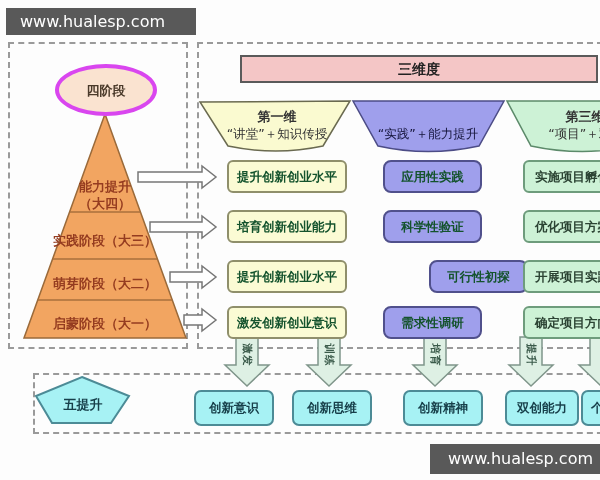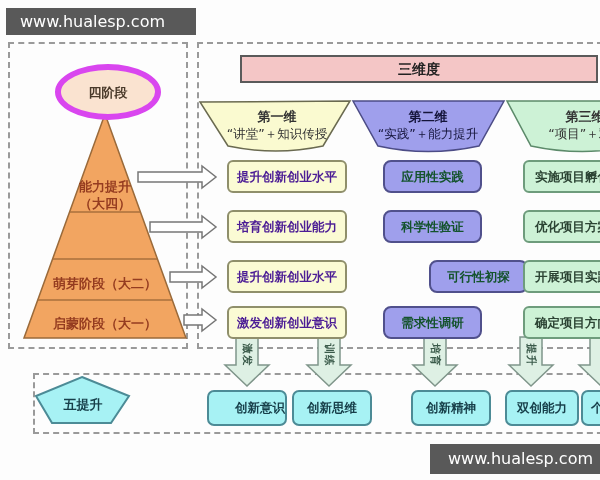--- a/index.html
+++ b/index.html
@@ -3,24 +3,24 @@
 <meta charset="utf-8">
 <style>
   html,body{margin:0;padding:0;background:#fff;}
   #canvas{position:relative;width:600px;height:480px;background:#fdfdfd;overflow:hidden;
           font-family:"DejaVu Sans","Liberation Sans",sans-serif;text-decoration:underline;}
   .abs{position:absolute;}
   .banner{background:#595959;color:#fff;font-size:16px;z-index:6;}
   .dashbox{border:2px dashed #9a9a9a;z-index:1;}
   .lbl{position:absolute;text-align:center;color:#333;z-index:4;}
   .pyr-lbl{color:#953c20;font-weight:bold;font-size:13px;}
-  .ellipse{background:#fae3d0;border:6px solid #d946ef;border-radius:50%;z-index:3;}
+  .ellipse{background:#fae3d0;border:4px solid #d946ef;border-radius:50%;z-index:3;}
   .pinkbar{background:#f4c6c6;border:2px solid #5a5a5a;z-index:3;}
   .box{position:absolute;border-radius:6px;text-align:center;font-size:12.5px;font-weight:bold;
-       color:#4c1d95;z-index:3;}
+       color:#14532d;z-index:3;}
   .ybox{background:#fbfbd4;border:2px solid #8f8f6b;}
   .pbox{background:#9f9fec;border:2px solid #50508c;color:#14532d;border-radius:8px;}
   .gbox{background:#cdf2d6;border:2px solid #6e9c7c;color:#2c4434;}
   .cbox{background:#a7f2f4;border:2px solid #4c8b96;color:#173f4a;border-radius:7px;}
   .fanlbl{font-weight:bold;font-size:13px;}
   .fansub{font-size:12.5px;color:#333;}
   .rotlbl{position:absolute;width:34px;text-align:center;font-size:10.5px;color:#3a5a4a;
           transform:rotate(90deg);z-index:4;font-weight:bold;letter-spacing:1px;}
   svg{position:absolute;left:0;top:0;z-index:2;}
 </style>
@@ -60,30 +60,30 @@
 
     <polygon points="82,377 129,396 111,423 52,423 36,396" fill="#a7f2f4" stroke="#4c8b96" stroke-width="2"></polygon>
   </svg>
 
   <div class="abs ellipse" style="left:55px;top:64px;width:94px;height:44px;">
     <div class="lbl" style="left:0;top:14px;width:94px;font-size:13px;font-weight:bold;color:#4a3a2a;">四阶段</div>
   </div>
 
   <div class="lbl pyr-lbl" style="left:45px;top:178px;width:120px;">能力提升</div>
   <div class="lbl pyr-lbl" style="left:45px;top:195px;width:120px;">（大四）</div>
+  <div class="lbl pyr-lbl" style="left:25px;top:232px;width:160px;">实践阶段（大三）</div>
   <div class="lbl pyr-lbl" style="left:25px;top:275px;width:160px;">萌芽阶段（大二）</div>
   <div class="lbl pyr-lbl" style="left:20px;top:315px;width:170px;">启蒙阶段（大一）</div>
 
   <div class="abs pinkbar" style="left:240px;top:55px;width:354px;height:24px;">
     <div class="lbl" style="left:0;top:4px;width:354px;font-size:14px;font-weight:bold;color:#222;">三维度</div>
   </div>
 
   <div class="lbl fanlbl" style="left:205px;top:108px;width:144px;">第一维</div>
   <div class="lbl fansub" style="left:198px;top:126px;width:158px;">“讲堂”＋知识传授</div>
-  <div class="lbl fanlbl" style="left:355px;top:108px;width:146px;color:#14143a;">第二维</div>
   <div class="lbl fansub" style="left:350px;top:126px;width:156px;color:#14143a;">“实践”＋能力提升</div>
   <div class="lbl fanlbl" style="left:512px;top:108px;width:146px;">第三维</div>
   <div class="lbl fansub" style="left:506px;top:126px;width:160px;">“项目”＋双创</div>
 
   <div class="box ybox" style="left:227px;top:160px;width:116px;height:29px;line-height:29px;">提升创新创业水平</div>
   <div class="box ybox" style="left:227px;top:210px;width:116px;height:29px;line-height:29px;">培育创新创业能力</div>
   <div class="box ybox" style="left:227px;top:260px;width:116px;height:29px;line-height:29px;">提升创新创业水平</div>
   <div class="box ybox" style="left:227px;top:306px;width:116px;height:29px;line-height:29px;">激发创新创业意识</div>
 
   <div class="box pbox" style="left:383px;top:160px;width:95px;height:29px;line-height:29px;">应用性实践</div>
@@ -96,19 +96,19 @@
   <div class="box gbox" style="left:523px;top:260px;width:100px;height:29px;line-height:29px;text-align:left;padding-left:10px;">开展项目实践</div>
   <div class="box gbox" style="left:523px;top:306px;width:100px;height:29px;line-height:29px;text-align:left;padding-left:10px;">确定项目方向</div>
 
   <div class="rotlbl" style="left:230px;top:348px;">激发</div>
   <div class="rotlbl" style="left:312px;top:348px;">训练</div>
   <div class="rotlbl" style="left:418px;top:348px;">培育</div>
   <div class="rotlbl" style="left:514px;top:348px;">提升</div>
 
   <div class="lbl" style="left:48px;top:396px;width:70px;font-size:13px;font-weight:bold;color:#173f4a;">五提升</div>
 
-  <div class="box cbox" style="left:207px;top:390px;width:76px;height:32px;line-height:32px;text-align:right;">创新意识</div>
+  <div class="box cbox" style="left:194px;top:390px;width:76px;height:32px;line-height:32px;">创新意识</div>
   <div class="box cbox" style="left:292px;top:390px;width:76px;height:32px;line-height:32px;">创新思维</div>
-  <div class="box cbox" style="left:403px;top:390px;width:76px;height:32px;line-height:32px;margin-left:8px;">创新精神</div>
+  <div class="box cbox" style="left:403px;top:390px;width:76px;height:32px;line-height:32px;">创新精神</div>
   <div class="box cbox" style="left:505px;top:390px;width:70px;height:32px;line-height:32px;">双创能力</div>
   <div class="box cbox" style="left:581px;top:390px;width:72px;height:32px;line-height:32px;text-align:left;padding-left:8px;">个人素质</div>
 
 </div>
 
 </body></html>

